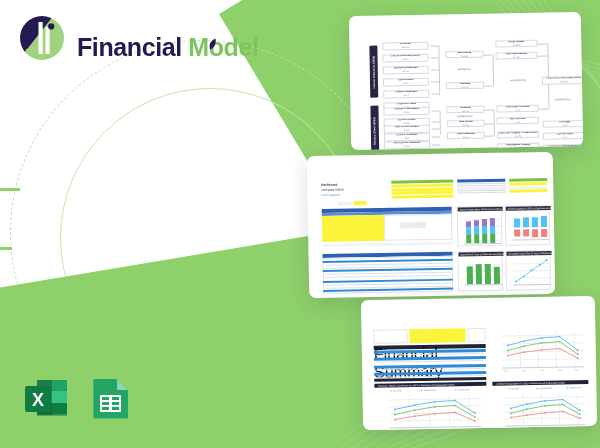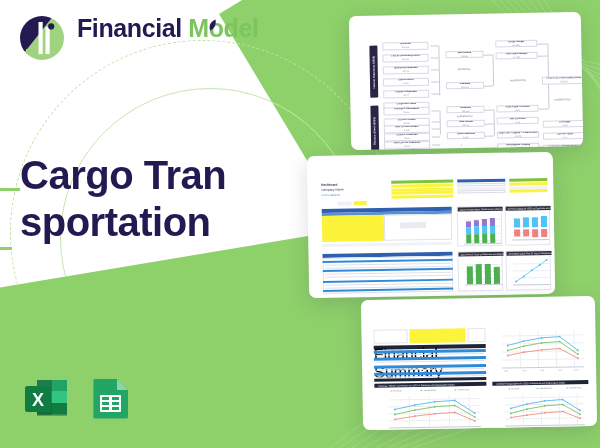--- a/index.html
+++ b/index.html
@@ -36,21 +36,21 @@
   .arc-dashed {
     left:10px; top:40px; width:385px; height:385px;
     border:1.4px dashed #bfe3a4; background:transparent;
   }
   .arc-solid {
     left:60px; top:88px; width:300px; height:300px;
     border:1.4px solid #c6e6ae; background:transparent;
   }
 
   
-  .logo-row { position:absolute; left:18px; top:14px; display:flex; align-items:flex-start; gap:11px; }
+  .logo-row { position:absolute; left:18px; top:14px; display:flex; align-items:flex-end; gap:11px; }
   .logo-mark { width:48px; height:48px; position:relative; }
   .brand-text { font-size:25px; font-weight:700; letter-spacing:-.4px; white-space:nowrap; }
   .brand-fin { color:#241a52; }
   .brand-mod { color:#7cc45e; }
 
   
   .headline {
     position:absolute; left:20px; top:152px;
     width:222px;
     font-size:40px; line-height:1.18; font-weight:700;
@@ -188,21 +188,20 @@
     <div class="brand-text">
       <span class="brand-fin">Financial</span><span class="brand-mod" style="position:relative;">
         <span>Model</span>
         <svg width="9" height="13" viewBox="0 0 9 13" style="position:absolute;left:26px;top:5px;">
           <path d="M7.5 0.5 C 2 3, 0.5 7, 2.2 11.5 C 6.5 10, 8.5 5, 7.5 0.5 Z" fill="#241a52"></path>
         </svg>
       </span>
     </div>
   </div>
 
-  <div class="headline">Cargo Transportation</div>
 
   <div class="app-icons">
     <div class="app-ico">
       <svg width="52" height="52" viewBox="0 0 52 52">
         <rect x="17" y="8" width="30" height="11.5" fill="#21a366"></rect>
         <rect x="17" y="19.5" width="30" height="11.5" fill="#33c481"></rect>
         <rect x="17" y="31" width="30" height="11.5" fill="#107c41"></rect>
         <rect x="17" y="42.5" width="30" height="1" fill="#107c41"></rect>
         <rect x="17" y="8" width="15" height="35" fill="#185c37" opacity=".55"></rect>
         <rect x="5" y="14" width="26" height="26" rx="2" fill="#107c41"></rect>

